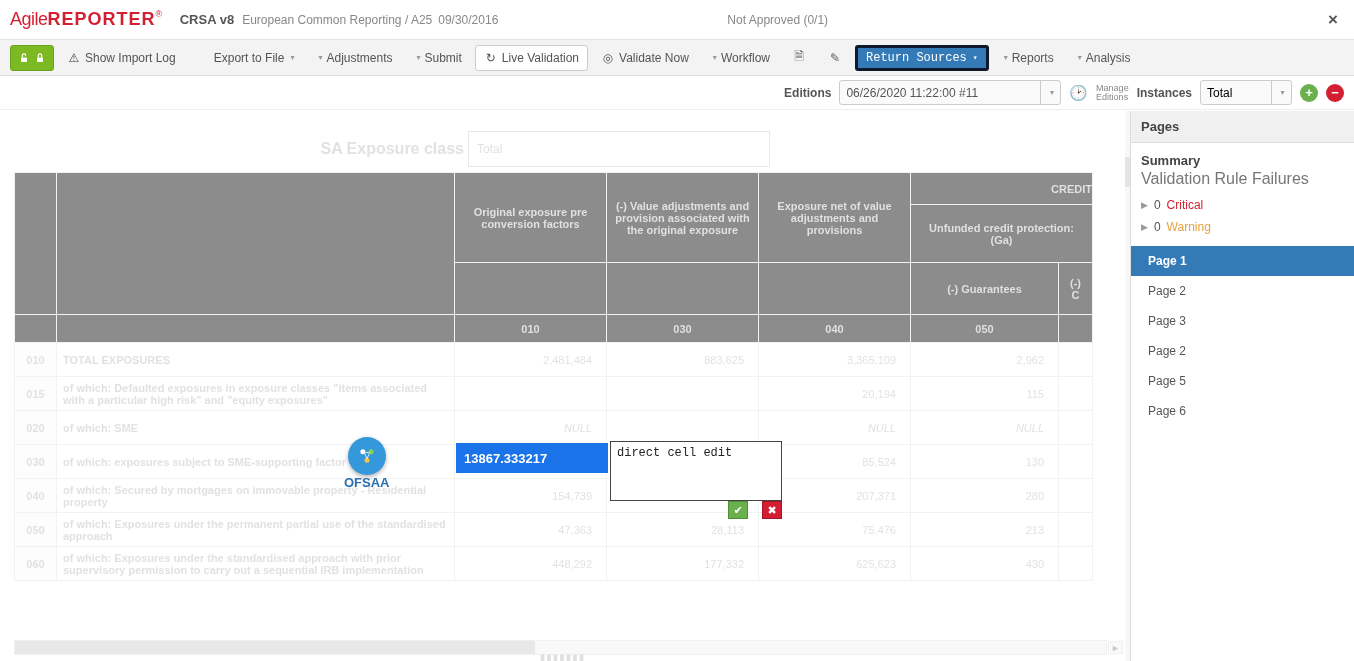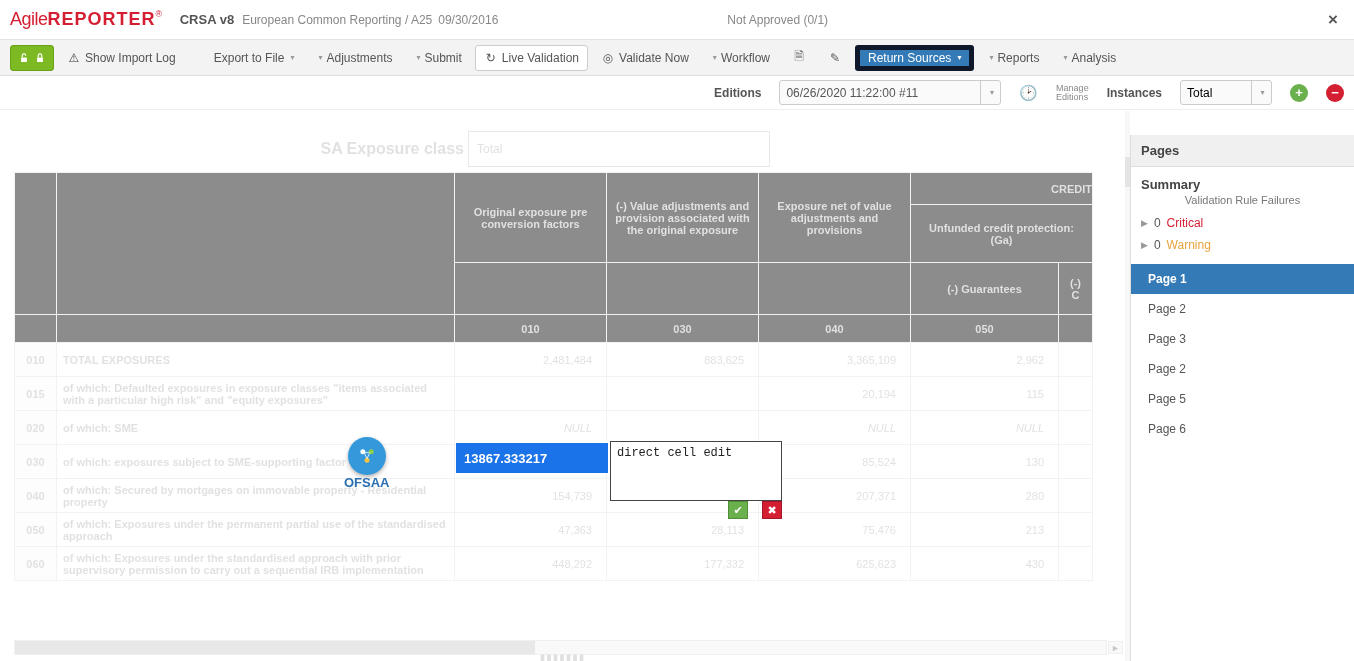--- a/index.html
+++ b/index.html
@@ -14,47 +14,47 @@
 .breadcrumb { margin-left: 8px; font-size: 12px; color: #888; }
 .date-top { margin-left: 6px; font-size: 12px; color: #888; }
 .approval { position: absolute; left: 50%; transform: translateX(50%); font-size: 12px; color: #888; }
 .close-x { margin-left: auto; font-size: 17px; color: #555; cursor: pointer; font-weight: bold; padding: 0 6px; }
 
 .toolbar { height: 36px; background: #f3f3f3; border-bottom: 1px solid #ddd; display: flex; align-items: center; padding: 0 10px; gap: 4px; }
 .tb-btn { display: inline-flex; align-items: center; justify-content: center; height: 26px; padding: 0 8px; border: 1px solid transparent; border-radius: 3px; cursor: pointer; font-size: 12px; color: #555; gap: 4px; }
 .lock-btn { background: #7db923; border: 1px solid #6aa11a; color: #fff; padding: 0 6px; height: 26px; border-radius: 3px; display: flex; align-items: center; gap: 2px; }
 .caret { font-size: 8px; color: #999; margin-left: 2px; }
 .live-val { border: 1px solid #ccc; background: #fff; border-radius: 3px; }
-.return-src { background: #337ab7; color: #fff; border: 5px solid #0f172a; border-radius: 3px; }
+.return-src { background: #337ab7; color: #fff; border: 3px solid #0f172a; border-radius: 3px; font-family: Liberation Mono, monospace; }
 .return-src .caret { color: #fff; }
 .warn-icon { color: #333; }
 .icon-sm { display: inline-block; width: 14px; text-align: center; }
 
-.subbar { height: 34px; display: flex; align-items: center; justify-content: flex-end; padding: 0 10px; gap: 18px; border-bottom: 1px solid #eee; }
+.subbar { height: 34px; display: flex; align-items: center; justify-content: flex-end; padding: 0 10px; gap: 8px; border-bottom: 1px solid #eee; }
 .subbar-label { font-weight: bold; color: #555; font-size: 12px; }
 .ed-select { display: inline-flex; align-items: center; border: 1px solid #ccc; border-radius: 3px; height: 25px; background: #fafafa; }
 .ed-select input { border: none; height: 23px; padding: 0 6px; font-size: 12px; color: #555; width: 200px; background: transparent; }
 .ed-select .dd { width: 20px; height: 23px; border-left: 1px solid #ccc; display: flex; align-items: center; justify-content: center; cursor: pointer; }
 .clock { color: #5b9bd5; font-size: 15px; }
 .manage-ed { font-size: 9px; color: #888; line-height: 9px; }
 .inst-select { display: inline-flex; align-items: center; border: 1px solid #ccc; border-radius: 3px; height: 25px; background: #fafafa; }
 .inst-select input { border: none; height: 23px; padding: 0 6px; font-size: 12px; width: 70px; background: transparent; }
 .inst-select .dd { width: 20px; height: 23px; border-left: 1px solid #ccc; display: flex; align-items: center; justify-content: center; cursor: pointer; }
 .round-btn { width: 18px; height: 18px; border-radius: 50%; color: #fff; display: flex; align-items: center; justify-content: center; font-size: 13px; font-weight: bold; cursor: pointer; }
 .round-add { background: #6ab04c; }
 .round-del { background: #d41f33; }
 
 .main-area { position: absolute; top: 111px; left: 0; right: 0; bottom: 0; display: flex; }
 .grid-wrap { flex: 1; position: relative; overflow: hidden; padding: 6px 0 0 14px; }
 .overlay { position: absolute; top: 0; left: 0; right: 0; bottom: 0; background: rgba(255,255,255,0.55); z-index: 30; pointer-events: none; }
-.side-panel { width: 224px; border-left: 1px solid #ddd; background: #fff; display: flex; flex-direction: column; margin-top: 24px; }
+.side-panel { width: 224px; border-left: 1px solid #ddd; background: #fff; display: flex; flex-direction: column; }
 .sp-head { background: #f0f0f0; padding: 8px 10px; font-weight: bold; font-size: 13px; color: #444; border-bottom: 1px solid #ddd; }
 .sp-sect { padding: 10px 10px 6px; }
 .sp-title { font-weight: bold; font-size: 13px; color: #444; }
-.sp-sub { font-size: 11px; color: #777; margin-top: 2px; text-align: center; }
+.sp-sub { font-size: 16px; color: #777; margin-top: 2px; }
 .vrow { display: flex; align-items: center; gap: 6px; padding: 4px 10px; font-size: 12px; }
 .vrow .tri { color: #999; font-size: 9px; }
 .vrow .cnt { color: #555; }
 .vrow.crit .lbl { color: #d41f33; text-align: center; }
 .vrow.warn .lbl { color: #e8a33d; }
 .pagelist { margin-top: 8px; }
 .page-item { padding: 8px 14px; font-size: 12px; border-left: 3px solid transparent; cursor: pointer; color: #555; }
 .page-item.active { background: #337ab7; color: #fff; font-weight: bold; border-left-color: #337ab7; }
 
 .caption { border: 1px solid #ddd; color: #bdbdbd; font-weight: bold; font-size: 14px; padding: 10px 12px; width: 1078px; }

